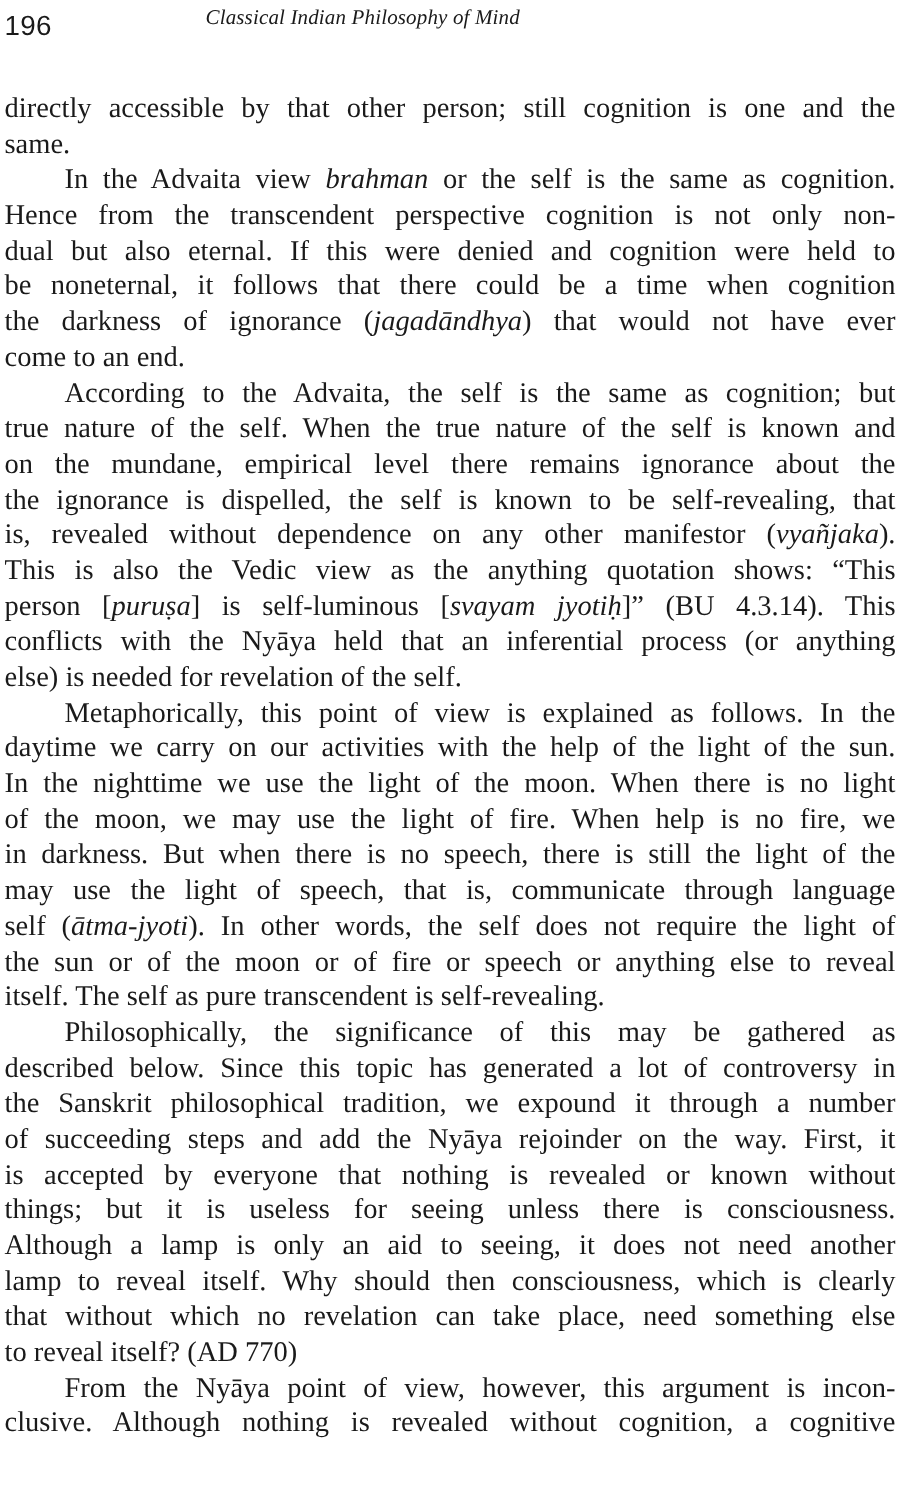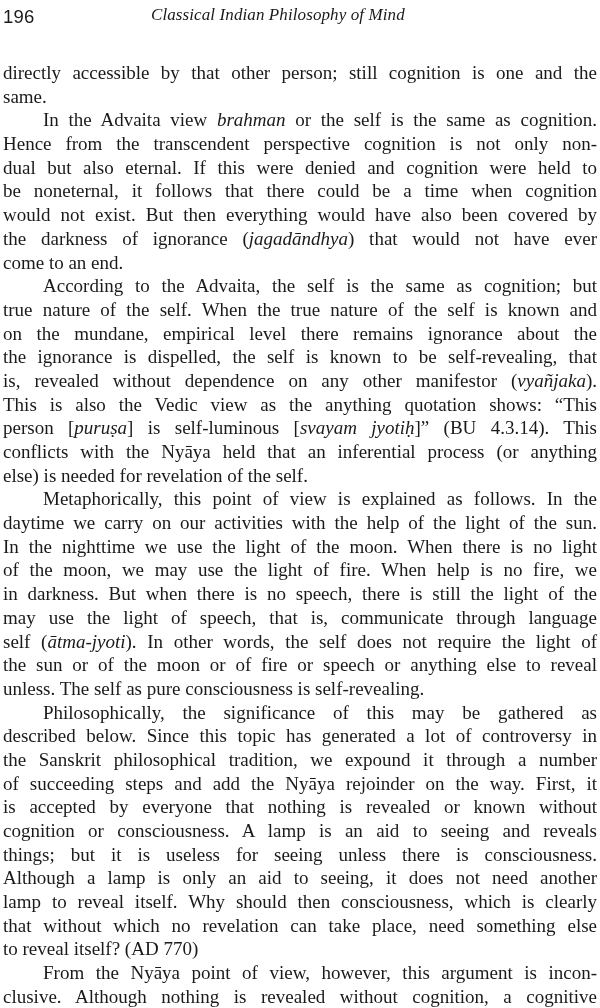--- a/index.html
+++ b/index.html
@@ -11,22 +11,22 @@
   .page { position: relative; width: 528px; height: 1008px; }
   .running-head {
     position: absolute; top: 0; left: 0; width: 600px; height: 40px;
   }
   .page-number {
     position: absolute; left: 3px; top: 6px;
     font-family: "Liberation Sans", "DejaVu Sans", sans-serif;
     font-size: 18.5px; letter-spacing: 0.2px;
   }
   .book-title {
-    position: absolute; left: 151px; top: 5px;
-    font-style: italic; font-size: 17px; letter-spacing: 0.1px;
+    position: absolute; left: 137px; top: 5px;
+    font-style: italic; font-size: 14px; letter-spacing: 0.1px;
   }
   .body-text {
     position: absolute; left: 3px; top: 61px; width: 594px;
     font-size: 19px; line-height: 23.7px;
   }
   .line {
     display: block; height: 23.7px; white-space: nowrap;
     text-align: justify; text-align-last: justify;
   }
   .line.last { text-align-last: left; }
@@ -44,21 +44,20 @@
   <div class="body-text" id="body-text">
       <div>
         <span class="line">directly accessible by that other person; still cognition is one and the</span>
         <span class="line last">same.</span>
       </div>
       <div>
         <span class="line indent">In the Advaita view <em>brahman</em> or the self is the same as cognition.</span>
         <span class="line">Hence from the transcendent perspective cognition is not only non-</span>
         <span class="line">dual but also eternal. If this were denied and cognition were held to</span>
         <span class="line">be noneternal, it follows that there could be a time when cognition</span>
-        <span class="line">would not exist. But then everything would have also been covered by</span>
         <span class="line">the darkness of ignorance (<em>jagadāndhya</em>) that would not have ever</span>
         <span class="line last">come to an end.</span>
       </div>
       <div>
         <span class="line indent">According to the Advaita, the self is the same as cognition; but</span>
         <span class="line">true nature of the self. When the true nature of the self is known and</span>
         <span class="line">on the mundane, empirical level there remains ignorance about the</span>
         <span class="line">the ignorance is dispelled, the self is known to be self-revealing, that</span>
         <span class="line">is, revealed without dependence on any other manifestor (<em>vyañjaka</em>).</span>
         <span class="line">This is also the Vedic view as the anything quotation shows: “This</span>
@@ -68,29 +67,28 @@
       </div>
       <div>
         <span class="line indent">Metaphorically, this point of view is explained as follows. In the</span>
         <span class="line">daytime we carry on our activities with the help of the light of the sun.</span>
         <span class="line">In the nighttime we use the light of the moon. When there is no light</span>
         <span class="line">of the moon, we may use the light of fire. When help is no fire, we</span>
         <span class="line">in darkness. But when there is no speech, there is still the light of the</span>
         <span class="line">may use the light of speech, that is, communicate through language</span>
         <span class="line">self (<em>ātma-jyoti</em>). In other words, the self does not require the light of</span>
         <span class="line">the sun or of the moon or of fire or speech or anything else to reveal</span>
-        <span class="line last">unless. The self as pure consciousness is self-revealing.</span>
+        <span class="line last">itself. The self as pure transcendent is self-revealing.</span>
       </div>
       <div>
         <span class="line indent">Philosophically, the significance of this may be gathered as</span>
         <span class="line">described below. Since this topic has generated a lot of controversy in</span>
         <span class="line">the Sanskrit philosophical tradition, we expound it through a number</span>
         <span class="line">of succeeding steps and add the Nyāya rejoinder on the way. First, it</span>
         <span class="line">is accepted by everyone that nothing is revealed or known without</span>
-        <span class="line">cognition or consciousness. A lamp is an aid to seeing and reveals</span>
         <span class="line">things; but it is useless for seeing unless there is consciousness.</span>
         <span class="line">Although a lamp is only an aid to seeing, it does not need another</span>
         <span class="line">lamp to reveal itself. Why should then consciousness, which is clearly</span>
         <span class="line">that without which no revelation can take place, need something else</span>
         <span class="line last">to reveal itself? (AD 770)</span>
       </div>
       <div>
         <span class="line indent">From the Nyāya point of view, however, this argument is incon-</span>
         <span class="line">clusive. Although nothing is revealed without cognition, a cognitive</span>
       </div>

